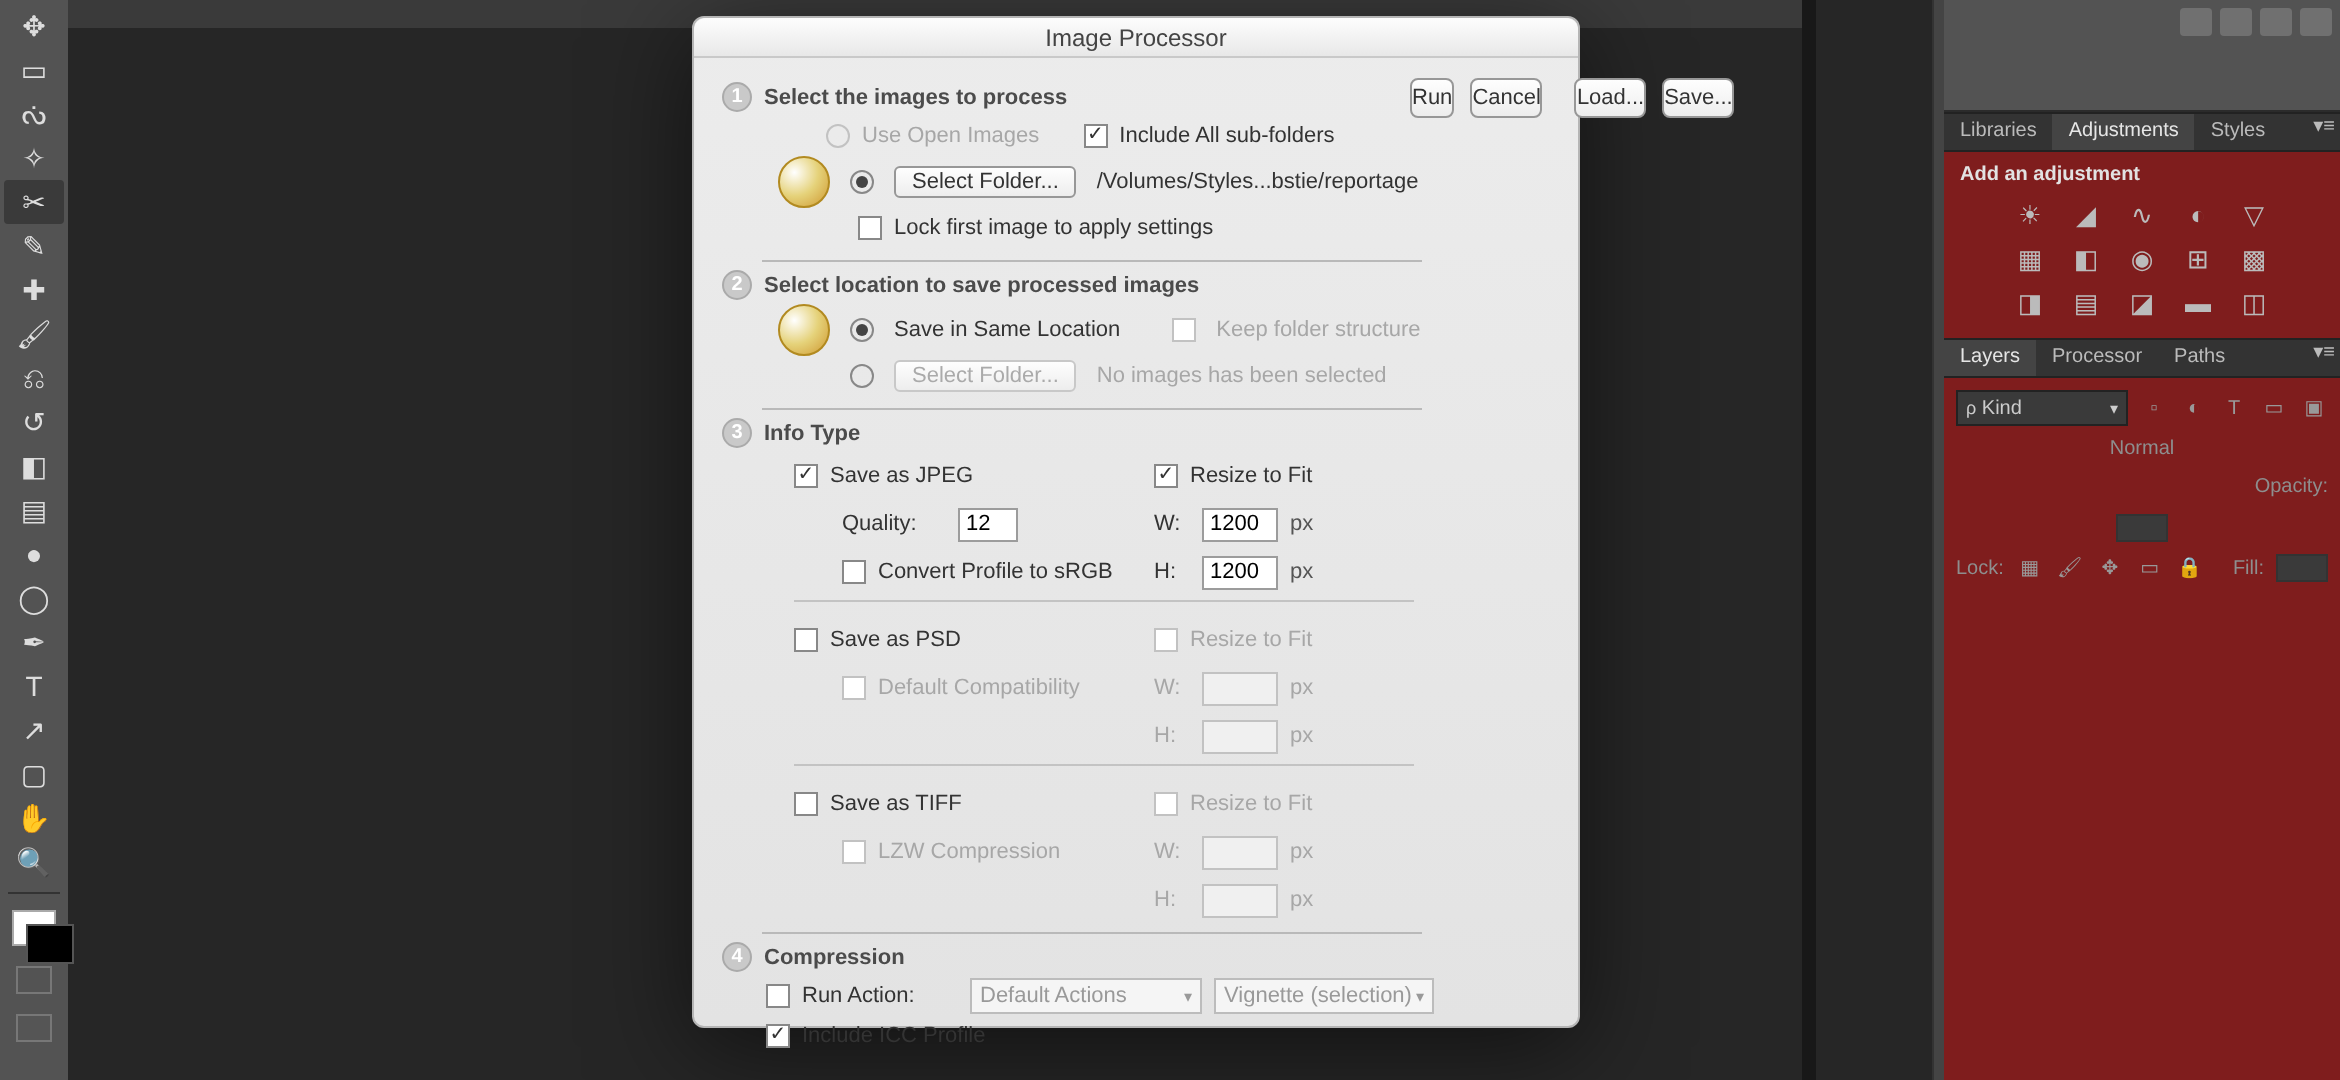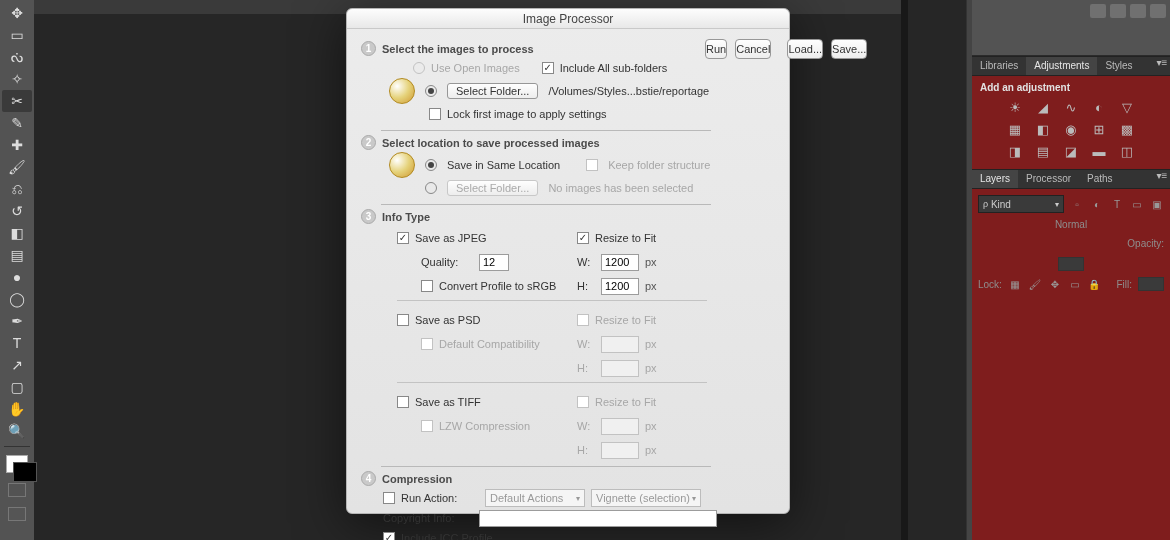--- a/index.html
+++ b/index.html
@@ -61,21 +61,21 @@
   .check.checked::after { content:"✓"; font-size:10px; line-height:10px; }
   .disabled, .disabled * { color:#a7a7a7 !important; border-color:#c2c2c2 !important; }
   .small-btn { padding:1px 8px; border:1px solid #979797; border-radius:3px; background:linear-gradient(#fefefe,#ededed); cursor:pointer; font-size:11px; }
   .small-btn.dis { color:#aaa; border-color:#c8c8c8; cursor:default; }
   .txt-input { height:17px; border:1px solid #9c9c9c; background:#fff; padding:0 3px; font-size:11px; }
   .unit { width:14px; color:#555; }
   .folder-ico { width:26px; height:26px; border-radius:50%; background:radial-gradient(circle at 30% 30%,#fff,#e5d27a,#cf9830); border:1px solid #b28a20; display:inline-block; }
   .ft-grid { margin-left:36px; display:grid; grid-template-columns: 176px 130px; row-gap:4px; column-gap:4px; }
   .ft-spacer { height:6px; grid-column:1 / span 2; }
   .lblr { text-align:left; padding-right:4px; }
-  .combo { height:18px; border:1px solid #bcbcbc; background:#f5f5f5; display:flex; align-items:center; justify-content:space-between; padding:0 4px; font-size:11px; color:#999; width:100px; }
+  .combo { height:18px; border:1px solid #bcbcbc; background:#f5f5f5; display:flex; align-items:center; justify-content:space-between; padding:0 4px; font-size:11px; color:#999; width:116px; }
   .combo .car { font-size:8px; }
 </style>
 </head>
 <body>
 
 <div class="tools-col">
   <div class="tool">✥</div>
   <div class="tool">▭</div>
   <div class="tool">ᔔ</div>
   <div class="tool">✧</div>
@@ -359,24 +359,20 @@
           <div class="combo">
               <span>Default Actions</span>
               <span class="car">▾</span>
             </div>
           <div class="combo" style="width:110px">
               <span>Vignette (selection)</span>
               <span class="car">▾</span>
             </div>
         </div>
         <div class="row">
-          <span style="width:90px">Copyright Info:</span>
-          <input class="txt-input" style="width: 238px;" value="">
-        </div>
-        <div class="row">
           <span class="check checked"></span>
           <span>Include ICC Profile</span>
         </div>
       </div>
     </div>
 
   </div>
 </div>
 
 </body></html>

